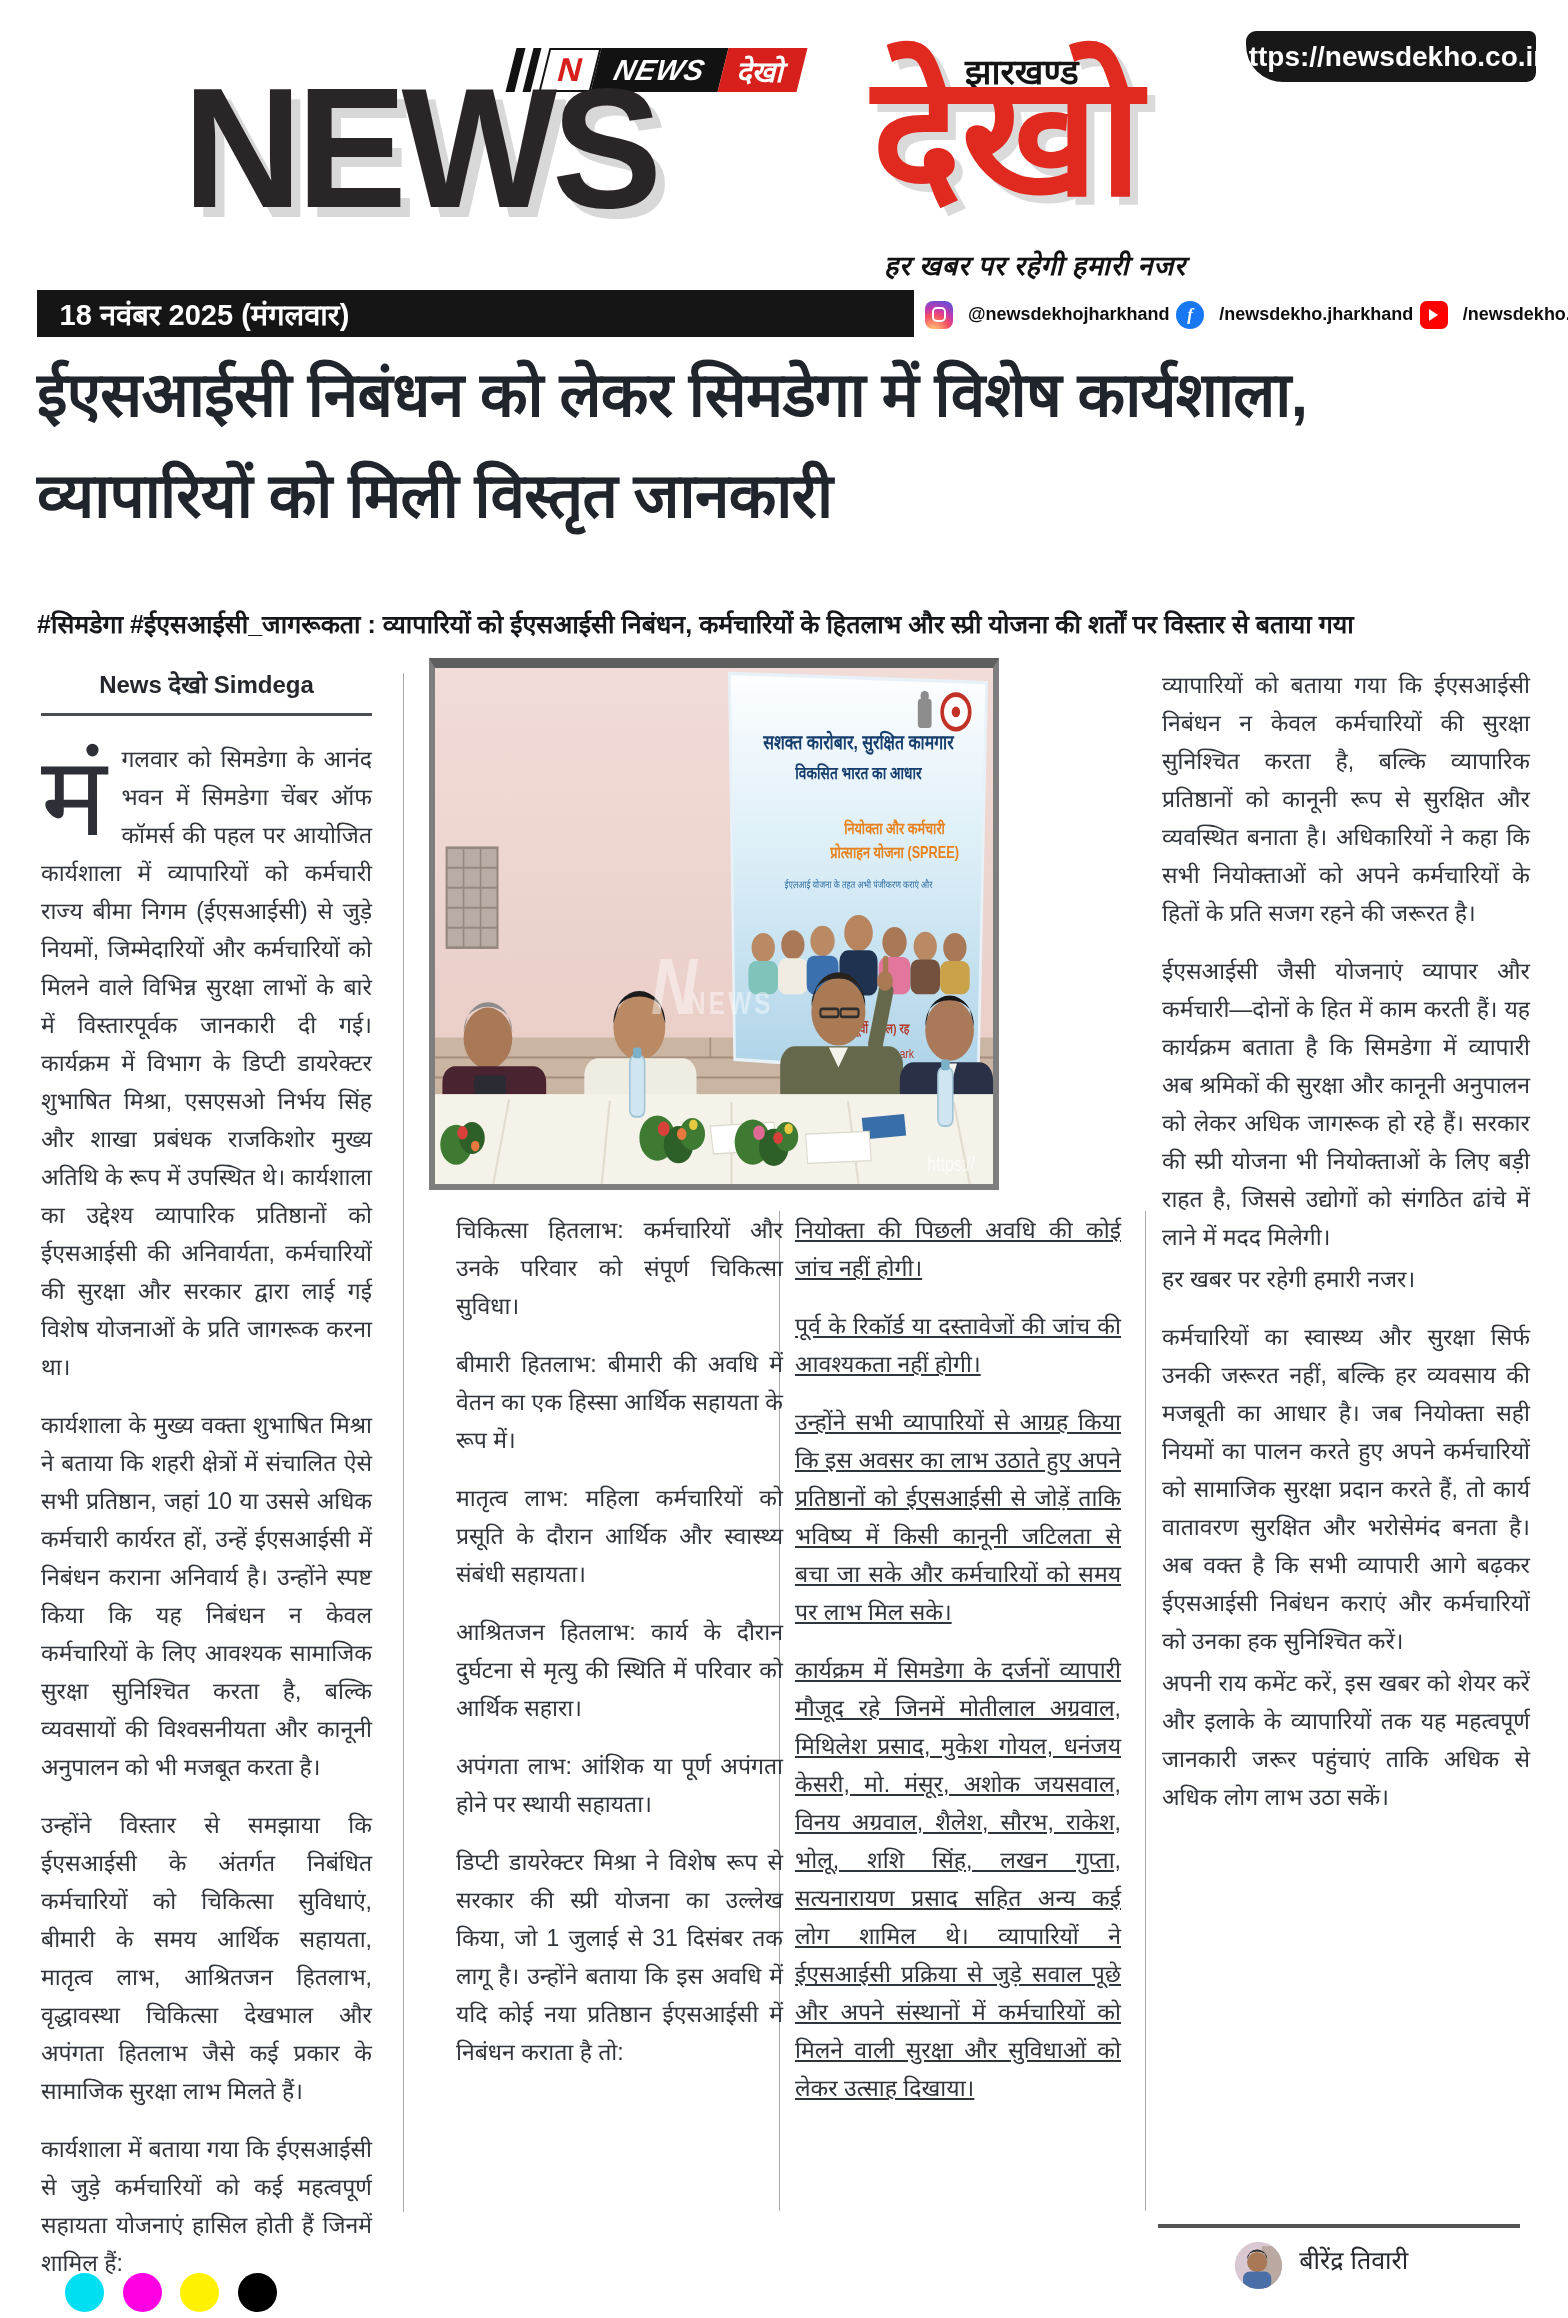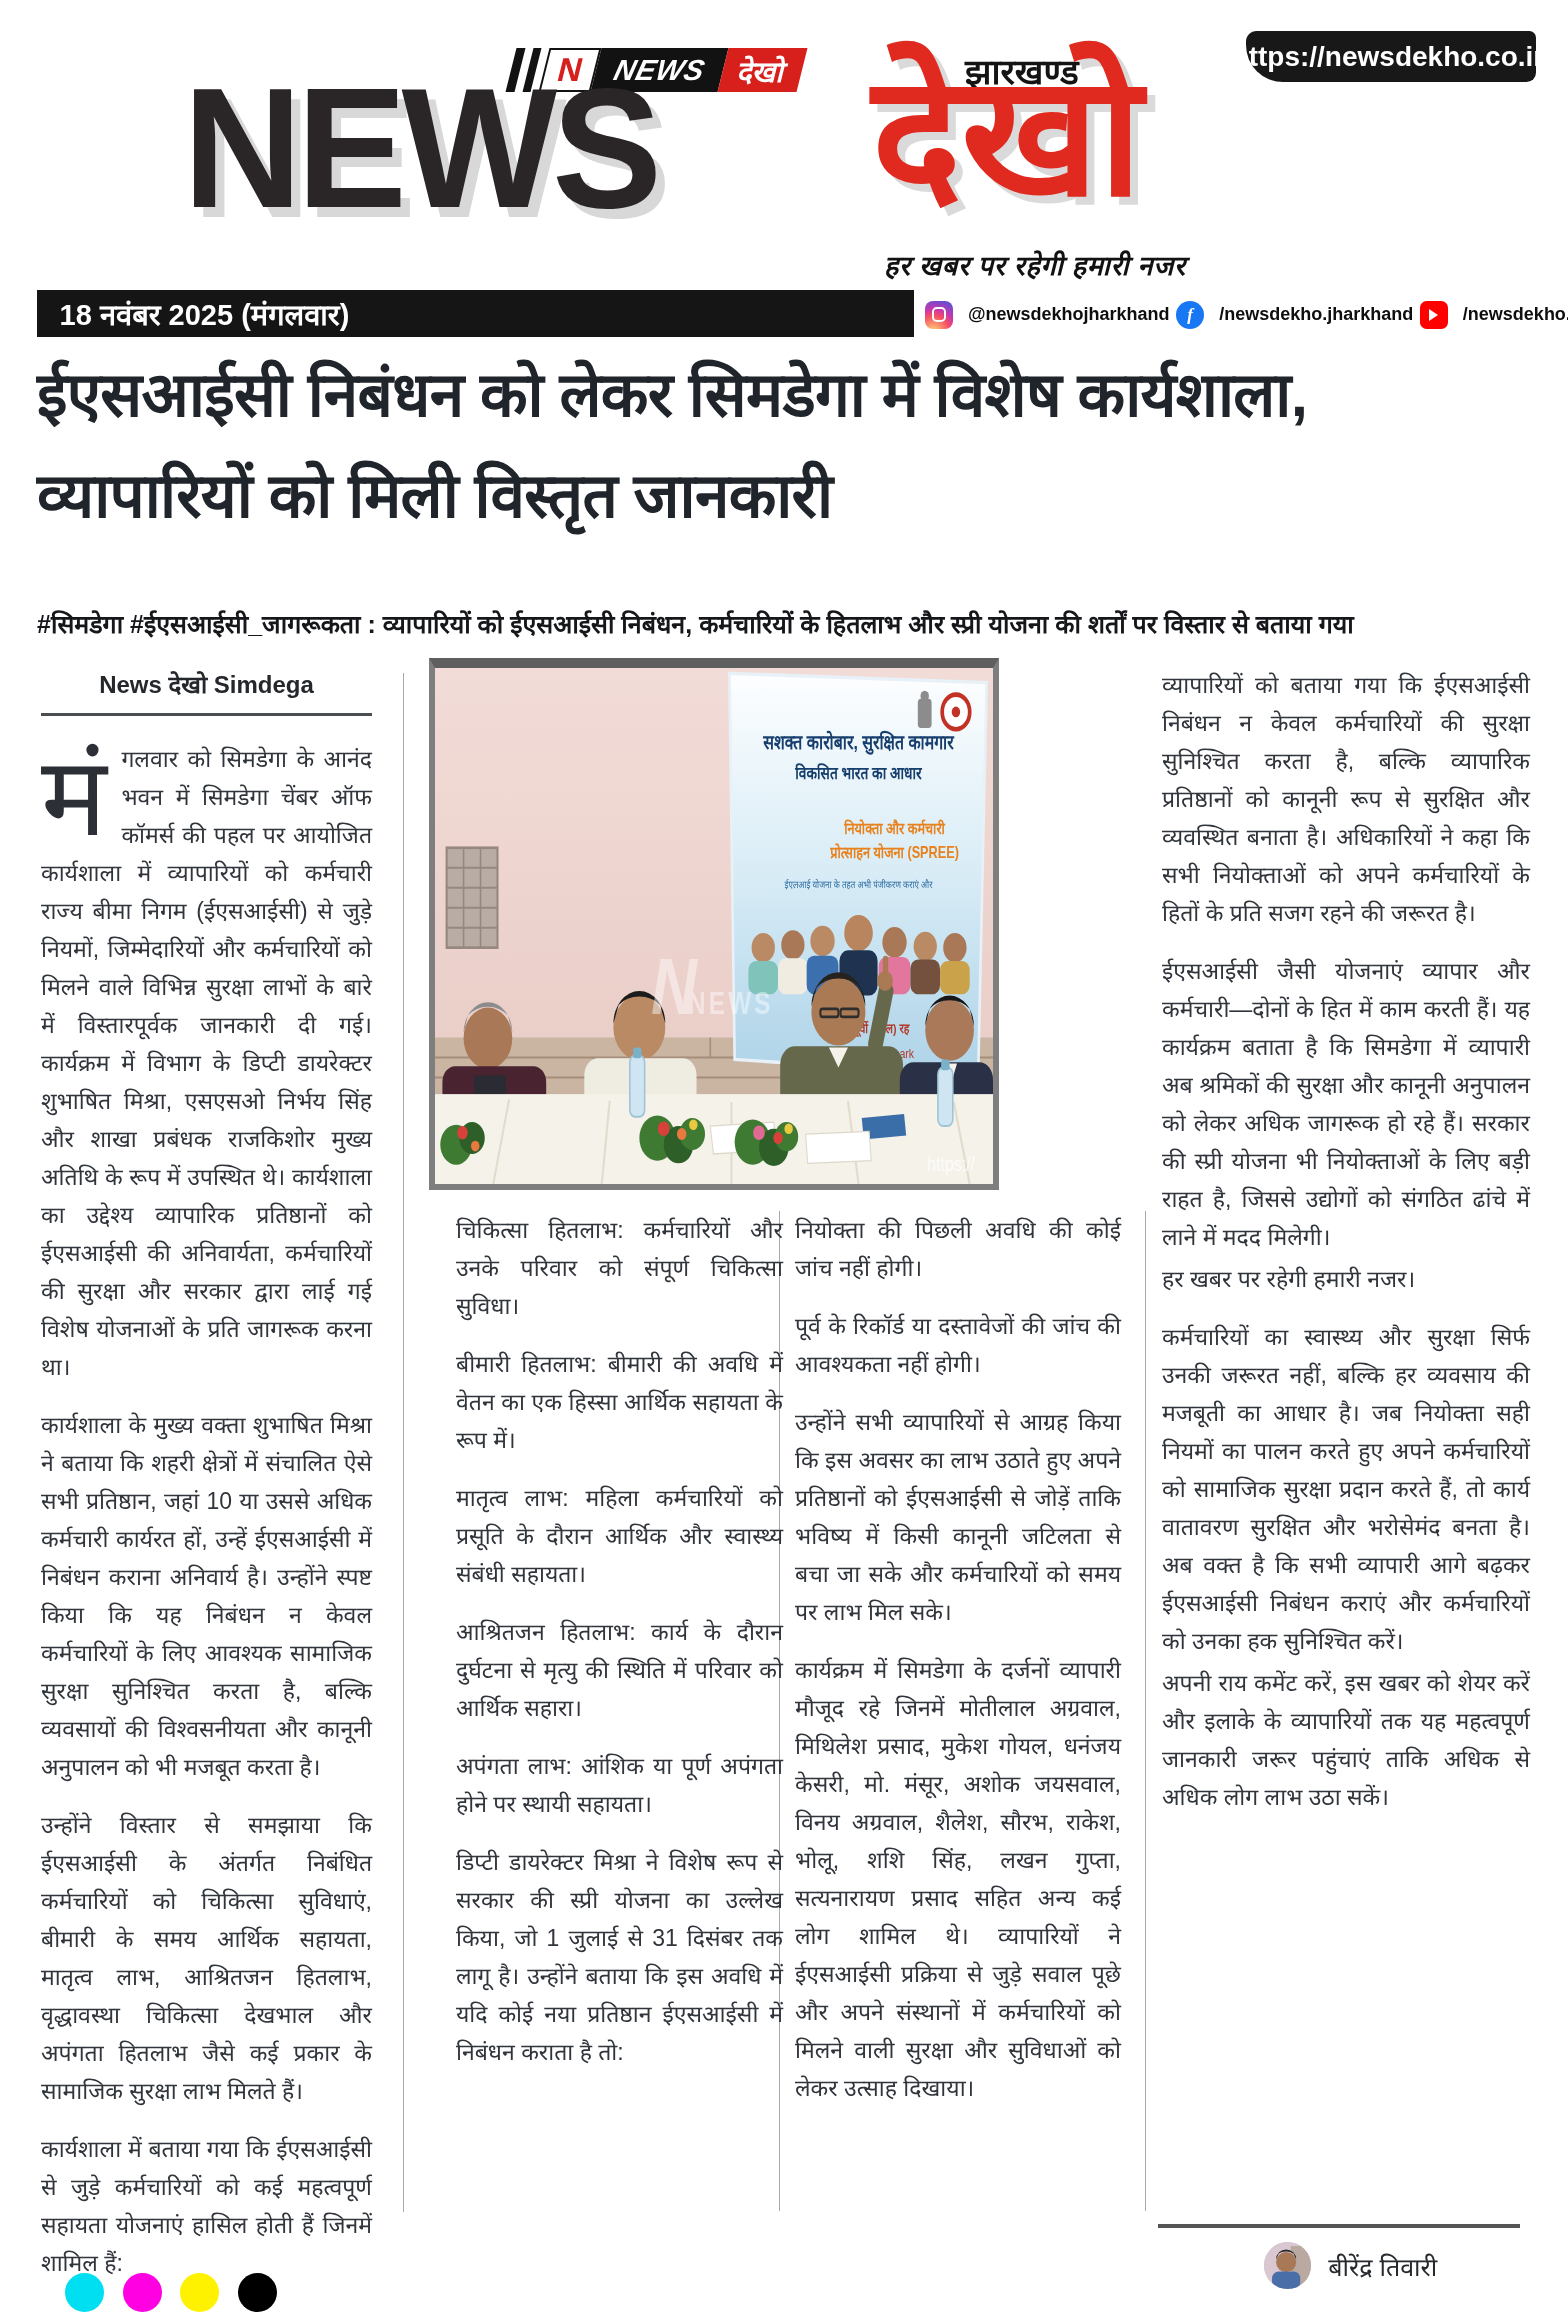--- a/index.html
+++ b/index.html
@@ -52,41 +52,41 @@
     line-height:101px; font-weight:900; color:#20242b; letter-spacing:-0.7px; }
   .subheadline { position:absolute; top:606px; left:37px; width:1502px; font-size:25px;
     font-weight:800; color:#15171b; }
 
   
   .col { position:absolute; font-size:23px; line-height:38px; text-align:justify; color:#30343b; }
   .col p { margin:0 0 20px; }
   .col p.tight { margin:0 0 4px; }
   #col1 { left:41px;   top:666px; width:331px; }
   #col2 { left:432px;  top:1211px; width:327px;margin-left:24px; }
-  #col3 { left:795px; top:1211px; width:326px; }
+  #col3 { left:795px; top:1211px; width:326px;text-decoration:underline; }
   #col4 { left:1162px; top:666px; width:368px; }
   .byline { text-align:center; font-weight:800; font-size:24px; color:#24272c;
     text-align:center; margin-bottom:9.3px; }
   .byline-rule { border:none; border-top:3.3px solid #4a4d52; margin:0 0 24px; }
   .dropcap { float:left; font-size:110px; line-height:92px; padding:10.6px 14.6px 0 0;
     color:#2c3036; font-weight:500; }
   .vrule { position:absolute; width:1.3px; background:#a6aaae; }
   #vrule1 { left:403px;  top:673px; height:1539px; }
   #vrule2 { left:779px; top:1211px; height:1000px; }
   #vrule3 { left:1145px; top:1211px; height:1000px; }
 
   
   .photo { position:absolute; left:429px; top:658px; width:570px; height:532px;
     border:6px solid #7e7e7e; border-top:10.6px solid #5f5f5f; background:#bef264; overflow:hidden; }
   .photo svg { display:block; width:100%; height:100%; }
   .photo text { font-family:"Liberation Sans","DejaVu Sans",sans-serif; }
 
   
   .reporter-rule { position:absolute; left:1158px; top:2224px; width:362px; height:4px; background:#555; }
-  .reporter { position:absolute; left:1264px; top:2242px; display:flex; align-items:center; gap:17.3px; }
+  .reporter { position:absolute; left:1235px; top:2242px; display:flex; gap:17.3px; }
   .avatar { width:47px; height:47px; border-radius:50%; overflow:hidden; background:#d9cbd6; flex:0 0 auto; }
   .reporter-name { font-size:25px; color:#26292e; }
 
   .dots { position:absolute; left:65px; top:2273px; display:flex; gap:18.6px; }
   .dot { width:39px; height:39px; border-radius:50%; }
 </style>
 </head>
 <body>
 
 <div class="page">

